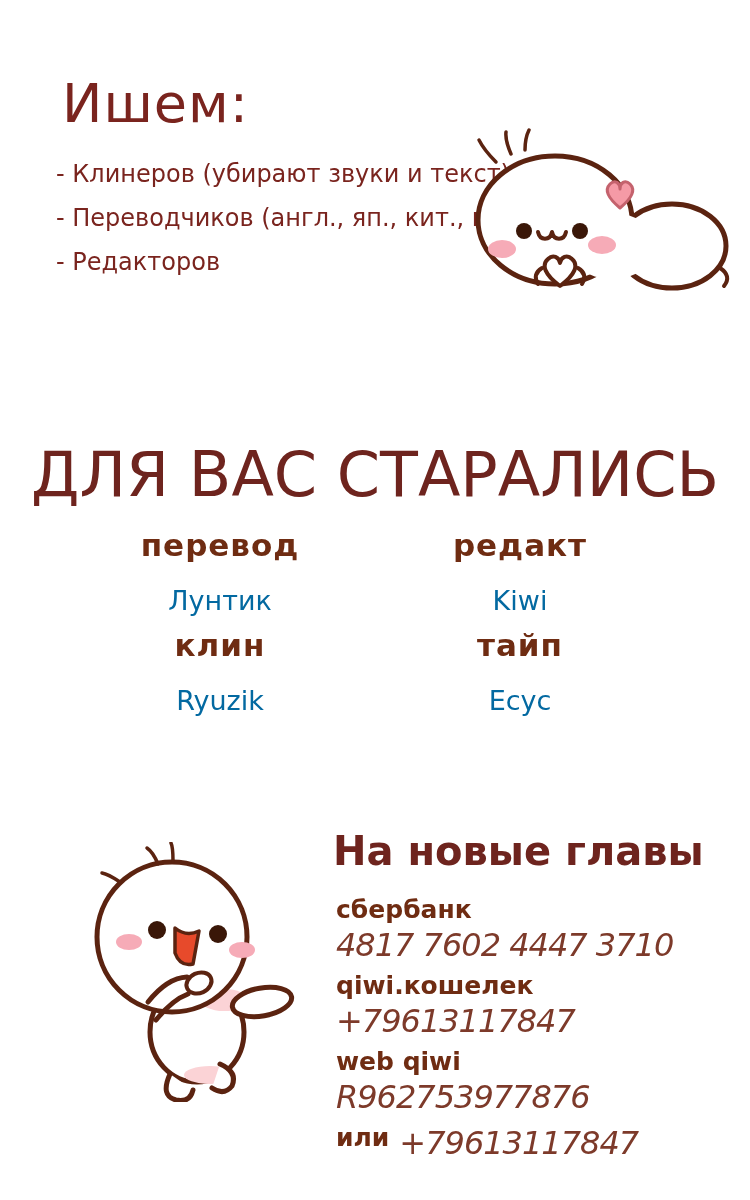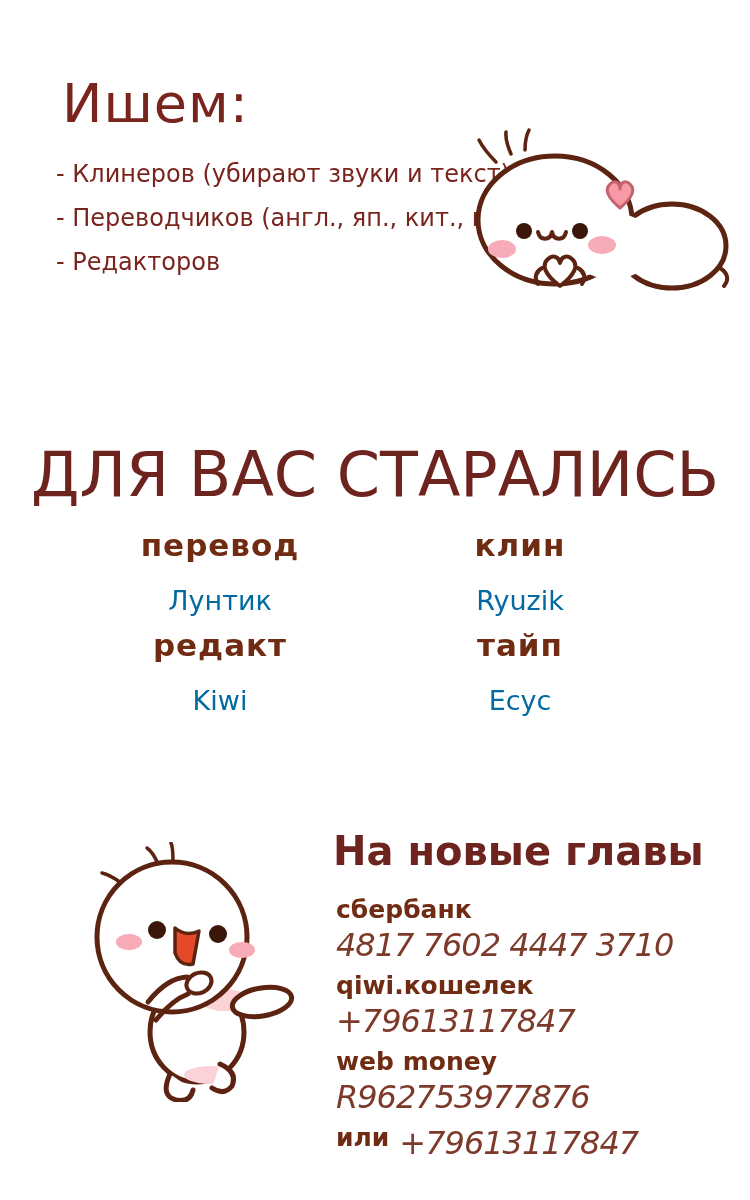--- a/index.html
+++ b/index.html
@@ -172,45 +172,45 @@
     </g>
   </svg>
 
   <h2 class="credits-title">ДЛЯ ВАС СТАРАЛИСЬ</h2>
   <div class="credits-grid">
     <div class="credit">
       <div class="role">перевод</div>
       <div class="name">Лунтик</div>
     </div>
     <div class="credit">
+      <div class="role">редакт</div>
+      <div class="name">Kiwi</div>
+    </div>
+    <div class="credit">
       <div class="role">клин</div>
       <div class="name">Ryuzik</div>
-    </div>
-    <div class="credit">
-      <div class="role">редакт</div>
-      <div class="name">Kiwi</div>
     </div>
     <div class="credit">
       <div class="role">тайп</div>
       <div class="name">Ecyc</div>
     </div>
   </div>
 
   <h2 class="donate-heading">На новые главы</h2>
   <div class="methods">
     <div class="method">
       <span class="label">сбербанк</span>
       <span class="value">4817 7602 4447 3710</span>
     </div>
     <div class="method">
       <span class="label">qiwi.кошелек</span>
       <span class="value">+79613117847</span>
     </div>
     <div class="method">
-      <span class="label">web money</span>
+      <span class="label">web qiwi</span>
       <span class="value">R962753977876</span>
     </div>
     <div class="method inline">
       <span class="label">или</span>
       <span class="value">+79613117847</span>
     </div>
   </div>
 
   <svg class="chibi-bottom" viewBox="0 0 250 260" aria-hidden="true">
     <g stroke="#5b2310" stroke-linecap="round" stroke-linejoin="round">

